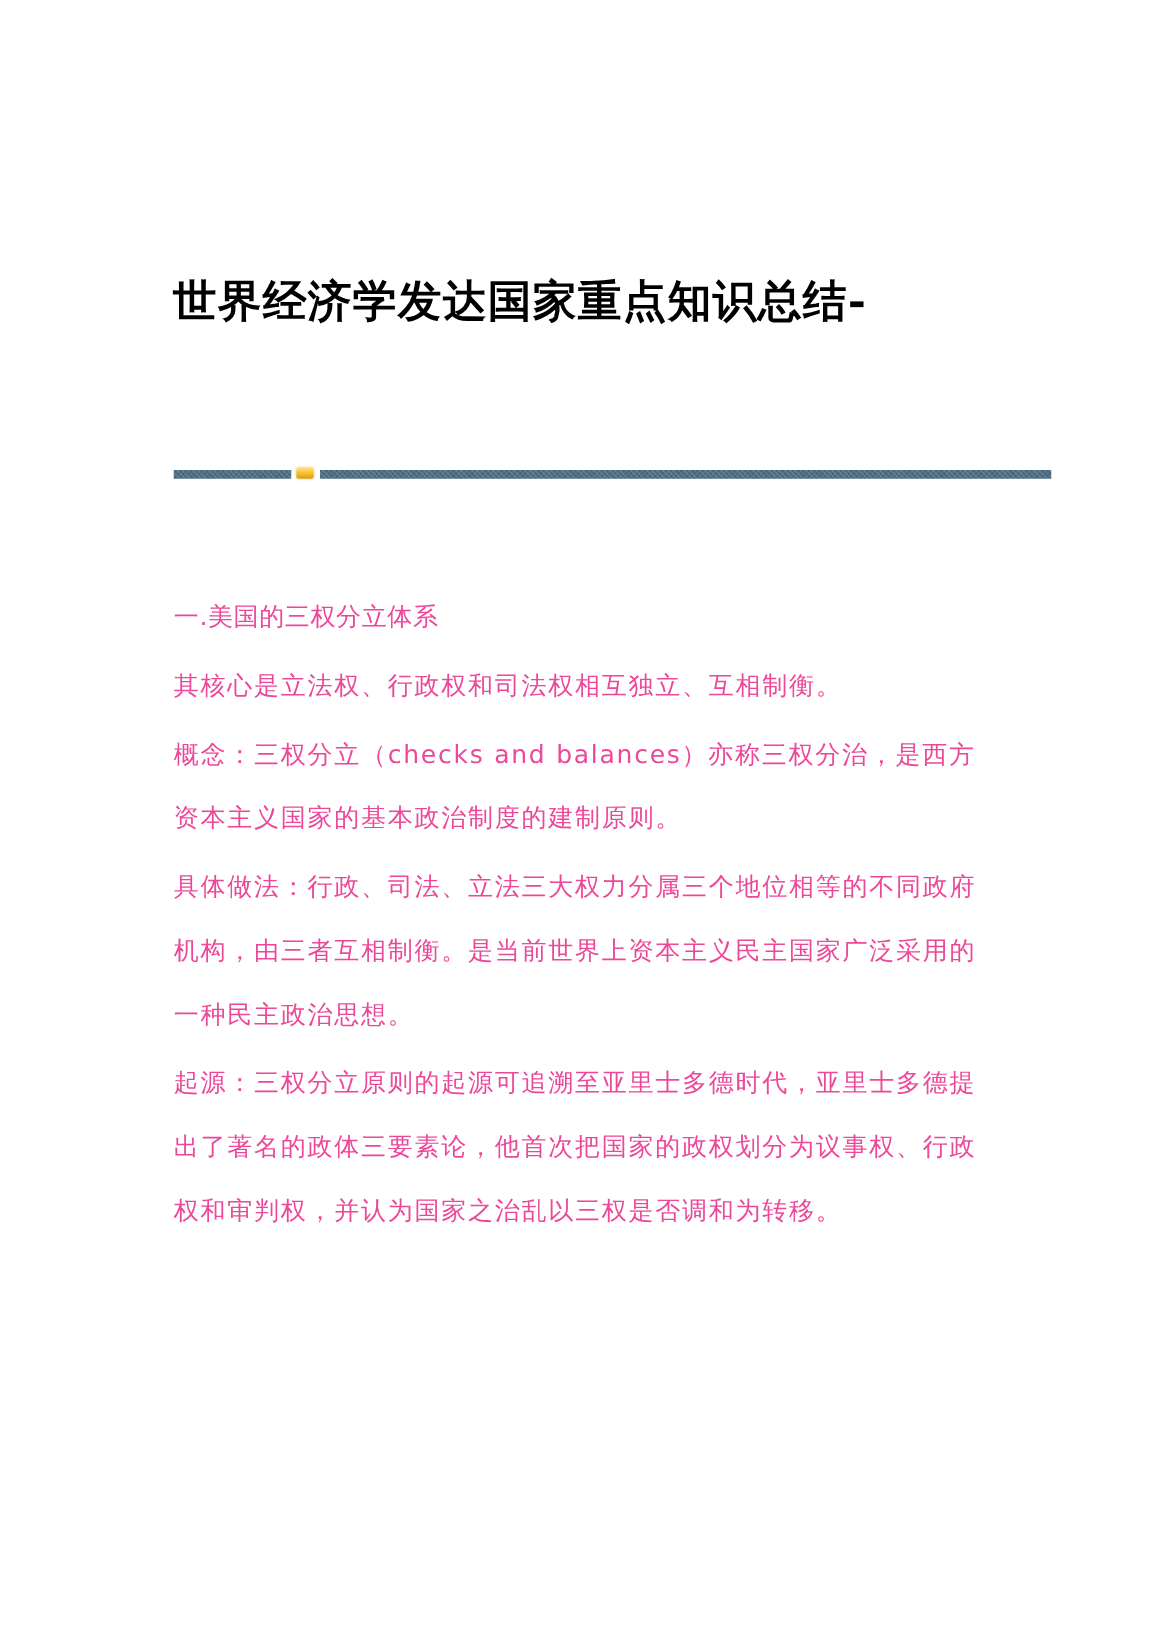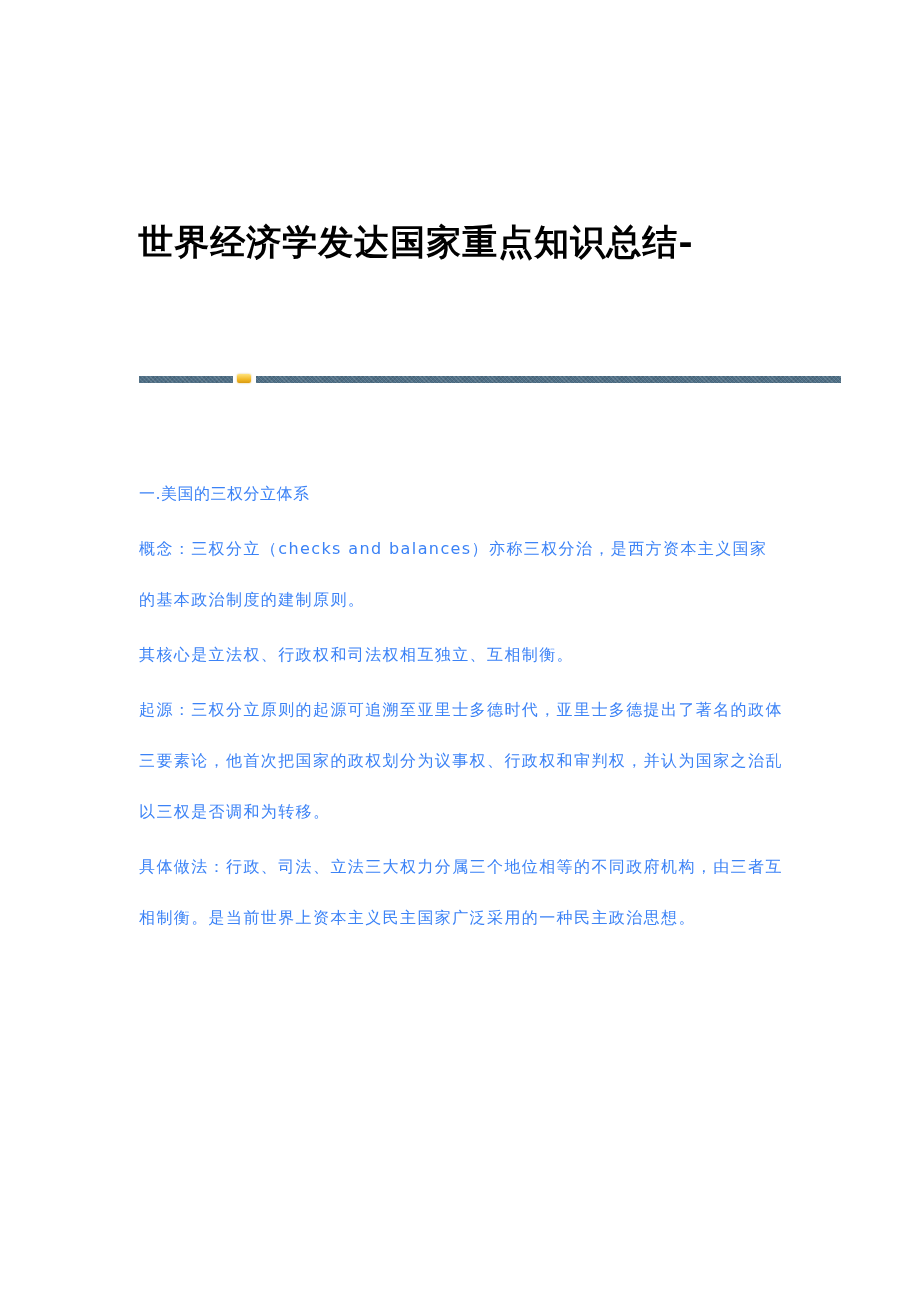--- a/index.html
+++ b/index.html
@@ -54,23 +54,23 @@
       height: 9px;
       border-radius: 2px;
       background: linear-gradient(180deg, #ffe27a 0%, #f2b928 60%, #d99a10 100%);
       box-shadow: 0 0 2px rgba(200,150,20,0.6);
     }
     .content {
       position: absolute;
       left: 139px;
       top: 468px;
       width: 645px;
-      font-size: 16px;
+      font-size: 20px;
       line-height: 51px;
-      color: #3b82f6;
+      color: #ec4899;
       font-family: "DejaVu Sans", "Liberation Sans", sans-serif;
     }
     .content p {
       margin: 0 0 4px 0;
       text-align: left;
       letter-spacing: 1.4px;
     }
     .content p.heading {
       margin-bottom: 4px;
       letter-spacing: 0.5px;
@@ -85,17 +85,17 @@
 <div class="page-title">世界经济学发达国家重点知识总结-</div>
 
 <div class="divider">
   <div class="seg seg-left"></div>
   <div class="ornament"></div>
   <div class="seg seg-right"></div>
 </div>
 
 <div class="content">
   <p class="heading">一.美国的三权分立体系</p>
+  <p class="para">其核心是立法权、行政权和司法权相互独立、互相制衡。</p>
   <p class="para">概念：三权分立（checks and balances）亦称三权分治，是西方资本主义国家的基本政治制度的建制原则。</p>
-  <p class="para">其核心是立法权、行政权和司法权相互独立、互相制衡。</p>
+  <p class="para">具体做法：行政、司法、立法三大权力分属三个地位相等的不同政府机构，由三者互相制衡。是当前世界上资本主义民主国家广泛采用的一种民主政治思想。</p>
   <p class="para">起源：三权分立原则的起源可追溯至亚里士多德时代，亚里士多德提出了著名的政体三要素论，他首次把国家的政权划分为议事权、行政权和审判权，并认为国家之治乱以三权是否调和为转移。</p>
-  <p class="para">具体做法：行政、司法、立法三大权力分属三个地位相等的不同政府机构，由三者互相制衡。是当前世界上资本主义民主国家广泛采用的一种民主政治思想。</p>
 </div>
 
 </body></html>

